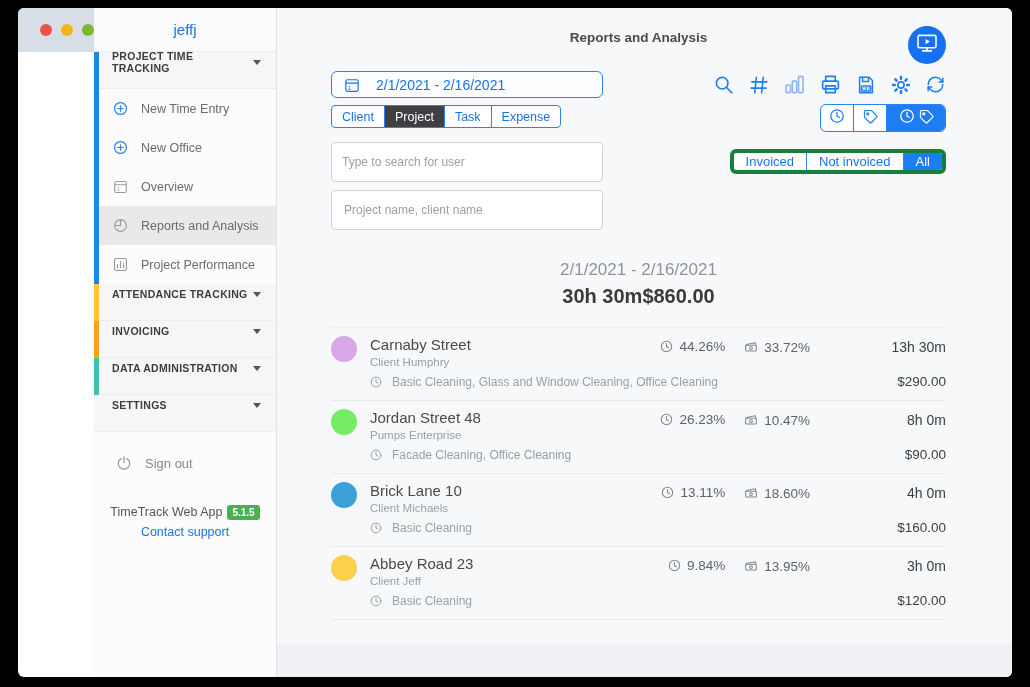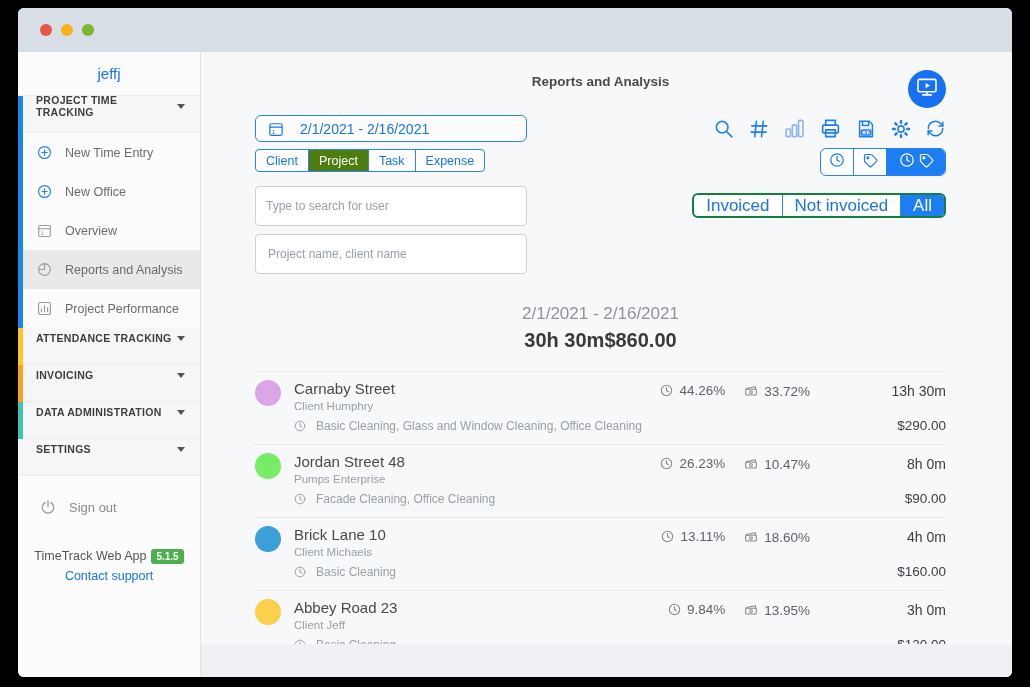--- a/index.html
+++ b/index.html
@@ -1,20 +1,20 @@
 <!DOCTYPE html>
 <html><head>
 <meta charset="utf-8">
 <style>
   * { margin:0; padding:0; box-sizing:border-box; }
   html,body { width:1030px; height:687px; }
   body { font-family:"Liberation Sans", sans-serif; background:#000; cursor:default; }
   .stage { position:relative; width:1030px; height:687px; background:#000; overflow:hidden; }
   .window { position:absolute; left:18px; top:8px; width:994px; height:669px; background:#fff;
-            border-radius:6px; overflow:hidden; display:flex; flex-direction:column; }
+            border-radius:6px; overflow:hidden; display:flex; flex-direction:row; }
 
   
   .titlebar { height:44px; background:#d8dee6; display:flex; align-items:center; padding-left:22px; gap:9px; flex:0 0 auto; }
   .tl-dot { width:12px; height:12px; border-radius:50%; }
   .tl-red { background:#e8564a; } .tl-yellow { background:#f5b31b; } .tl-green { background:#7cb82f; }
 
   .app-body { flex:1; display:flex; min-height:0; }
 
   
   .sidebar { width:183px; flex:0 0 auto; background:#fcfcfd; border-right:1px solid #e2e3e6; display:flex; flex-direction:column; }
@@ -45,37 +45,37 @@
   .main-title { text-align:center; margin-top:22px; font-size:13.5px; font-weight:bold; color:#4a4a4a; }
   .video-btn { position:absolute; top:18px; right:66px; width:38px; height:38px; border-radius:50%;
                background:#176ff2; color:#fff; display:flex; align-items:center; justify-content:center; cursor:pointer; z-index:3; }
 
   .controls { display:flex; justify-content:space-between; margin-top:26px; }
   .datebox { width:272px; height:27px; border:1px solid #2b82f0; border-radius:6px; display:flex; align-items:center;
              gap:15px; padding-left:11px; background:#fcfdff; color:#1a73e8; font-size:14px; cursor:pointer; }
   .tabs { display:inline-flex; border:1px solid #2b82f0; border-radius:4px; overflow:hidden; margin-top:7px; height:23px; background:#fff; }
   .tab { display:flex; align-items:center; padding:0 10px; font-size:12.5px; color:#1a73e8; border-right:1px solid #2b82f0; cursor:pointer; }
   .tab:last-child { border-right:none; }
-  .tab.active { background:#4d7c0f; color:#fff; }
+  .tab.active { background:#404040; color:#fff; }
   .search-input { display:block; width:272px; height:40px; border:1px solid #cfd1d4; border-radius:4px; margin-top:14px;
                   padding:0 10px; font-size:12px; color:#be185d; background:#fff; outline:none; }
   .search-input + .search-input { margin-top:8px;padding-left:12px; }
   .search-input::placeholder { color:#9aa0a6; }
 
   .ctrl-right { display:flex; flex-direction:column; align-items:flex-end; }
   .toolbar { display:flex; align-items:center; gap:13px; color:#1d7df2; height:27px; }
   .tb-ic { display:inline-flex; cursor:pointer; }
   .tb-ic.lighter { color:#8fb5f6; }
   .toggle-group { display:inline-flex; border:1px solid #2b82f0; border-radius:6px; overflow:hidden; margin-top:6px; height:28px; background:#fff; }
   .toggle { width:33px; display:flex; align-items:center; justify-content:center; gap:2px; color:#1d7df2;
             border-right:1px solid #2b82f0; cursor:pointer; }
   .toggle:last-child { border-right:none; }
   .toggle.active { background:#1d7df2; color:#fff; width:58px; }
-  .invoice-group { display:inline-flex; border:2px solid #15803d; border-radius:6px; overflow:hidden; margin-top:17px;
-                   height:25px; background:#fff; font-size:17px; }
+  .invoice-group { display:inline-flex; border:4px solid #15803d; border-radius:6px; overflow:hidden; margin-top:17px;
+                   height:25px; background:#fff; font-size:13px; }
   .inv { display:flex; align-items:center; padding:0 12px; color:#1a73e8; border-right:1px solid #2b82f0; cursor:pointer; }
   .inv:last-child { border-right:none; }
   .inv.active { background:#1d7df2; color:#fff; }
 
   .summary { text-align:center; margin-top:30px; }
   .sum-date { font-size:17px; color:#8f9398; }
   .sum-totals { margin-top:5px; font-size:20px; color:#3a3a3a; font-weight:600; display:flex; justify-content:center; }
 
   .report-list { margin-top:19px; border-top:1px solid #ededee; }
   .row { border-bottom:1px solid #e7e8ea; padding-top:8px; }

